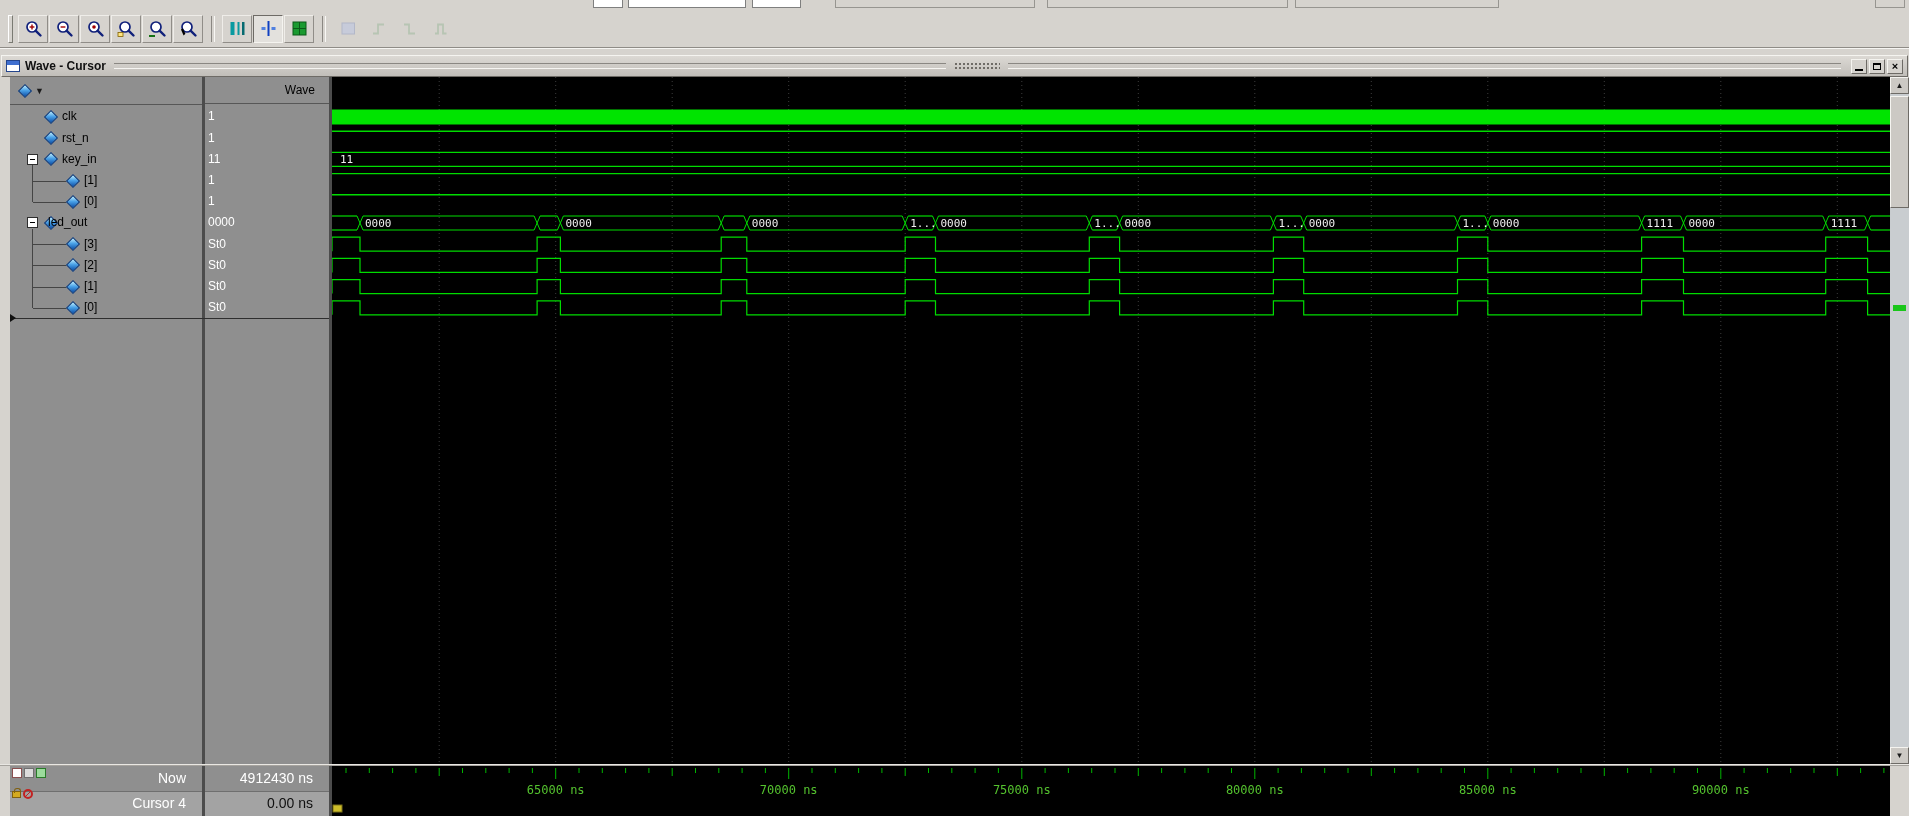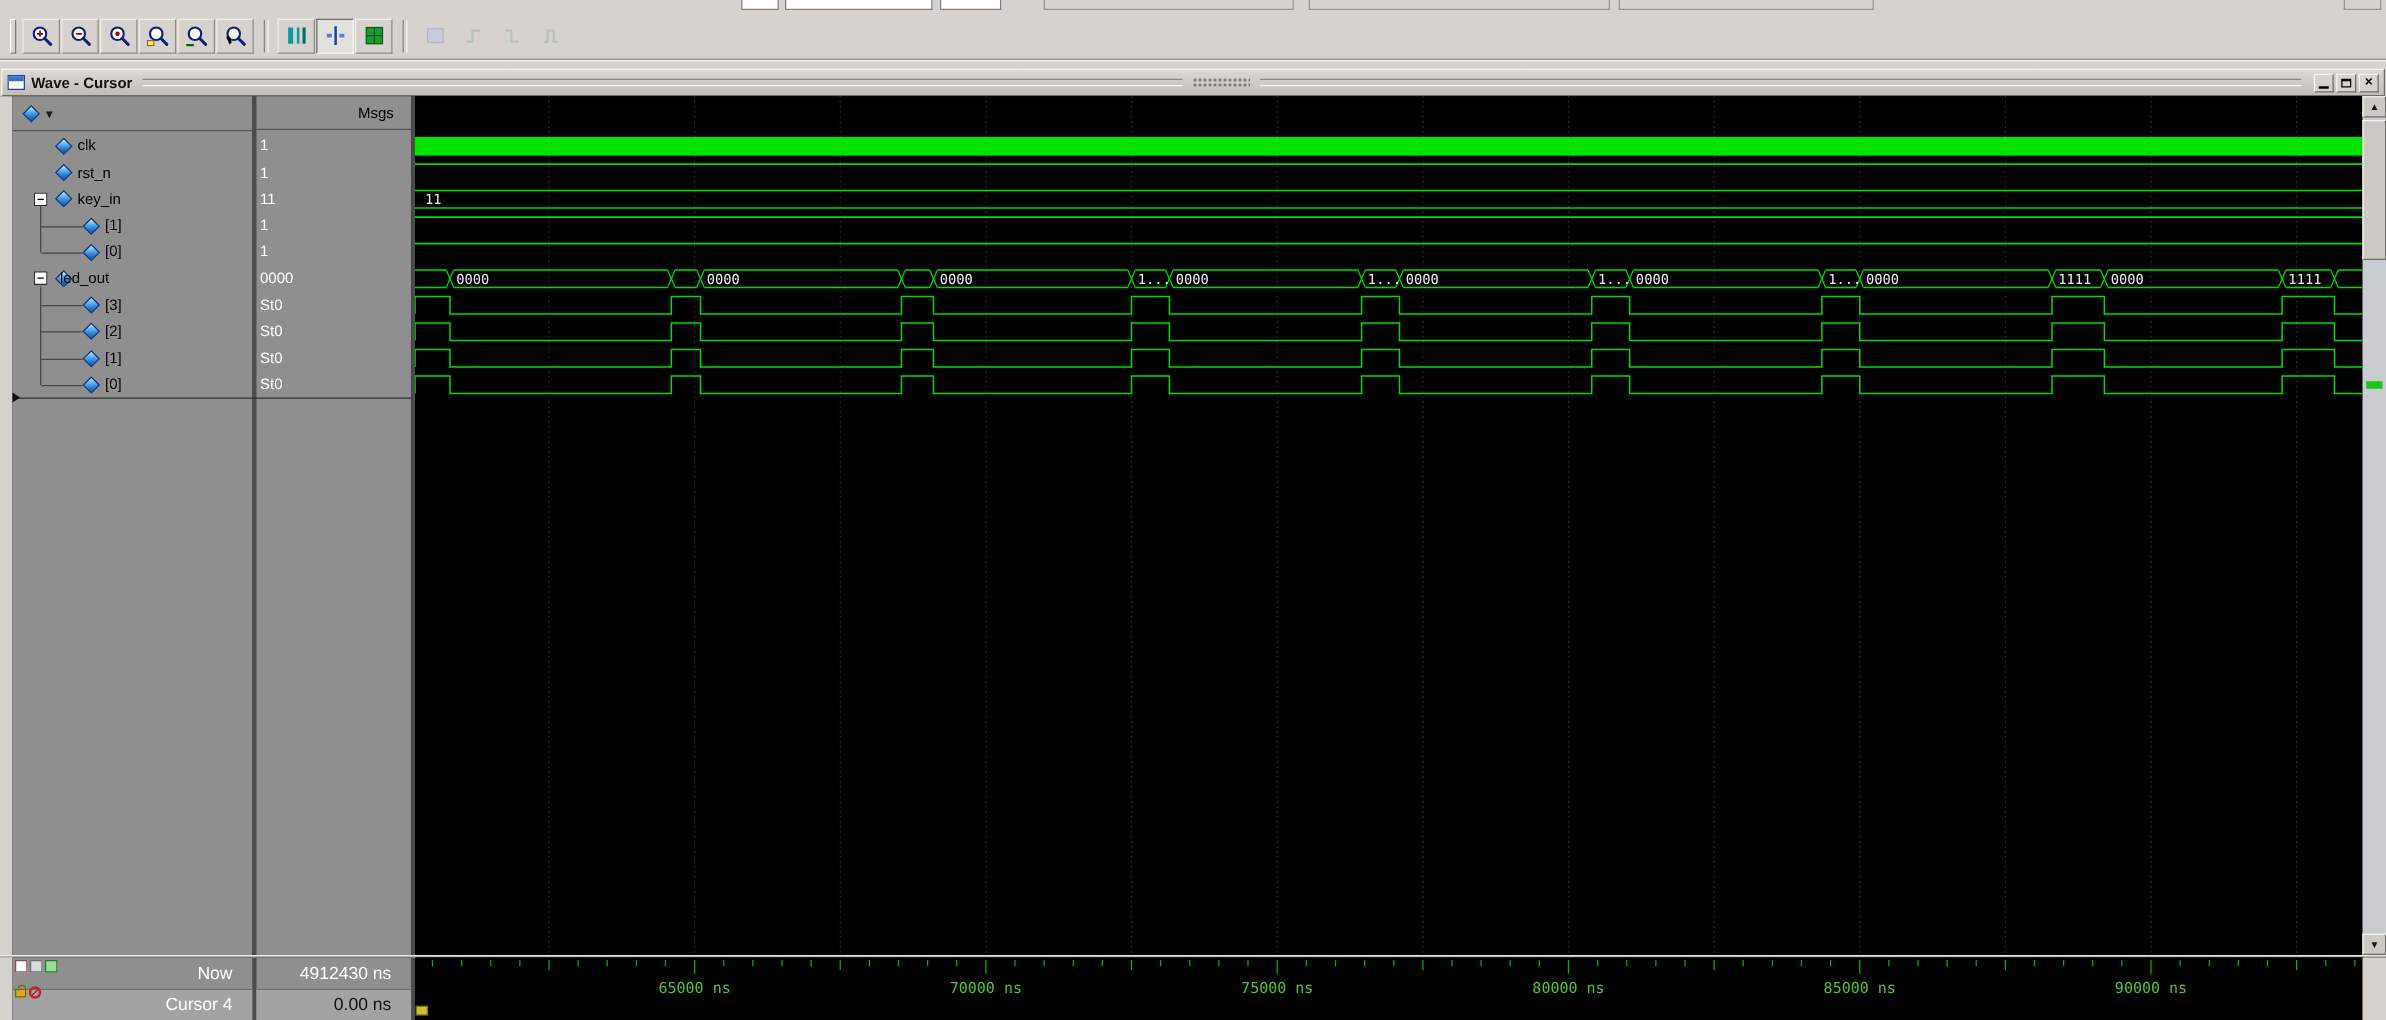--- a/index.html
+++ b/index.html
@@ -289,21 +289,21 @@
           <div class="tline h" style="left:23px;top:188.4px;width:33px"></div>
           <div class="tline h" style="left:23px;top:209.6px;width:33px"></div>
           <div class="tline h" style="left:23px;top:230.8px;width:33px"></div>
         </div>
     </div>
 
     <div class="vsep" style="left:202px"></div>
 
     <div id="msgs-panel">
       <div class="panel-header" id="msgs-header">
-        <span>Msgs</span>
+        <span>Wave</span>
       </div>
       <div id="msgs-rows">
           <div class="srow" style="top:29.4px"><span class="sval">1</span></div>
           <div class="srow" style="top:50.6px"><span class="sval">1</span></div>
           <div class="srow" style="top:71.8px"><span class="sval">11</span></div>
           <div class="srow" style="top:93.0px"><span class="sval">1</span></div>
           <div class="srow" style="top:114.2px"><span class="sval">1</span></div>
           <div class="srow" style="top:135.4px"><span class="sval">0000</span></div>
           <div class="srow" style="top:156.6px"><span class="sval">St0</span></div>
           <div class="srow" style="top:177.8px"><span class="sval">St0</span></div>

